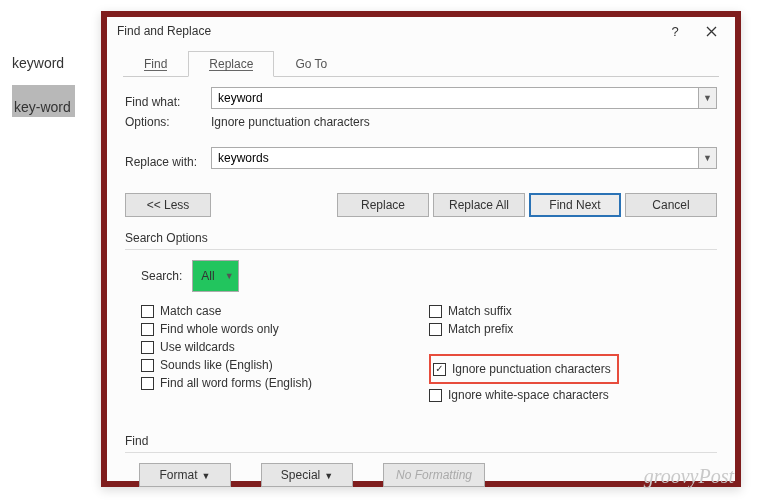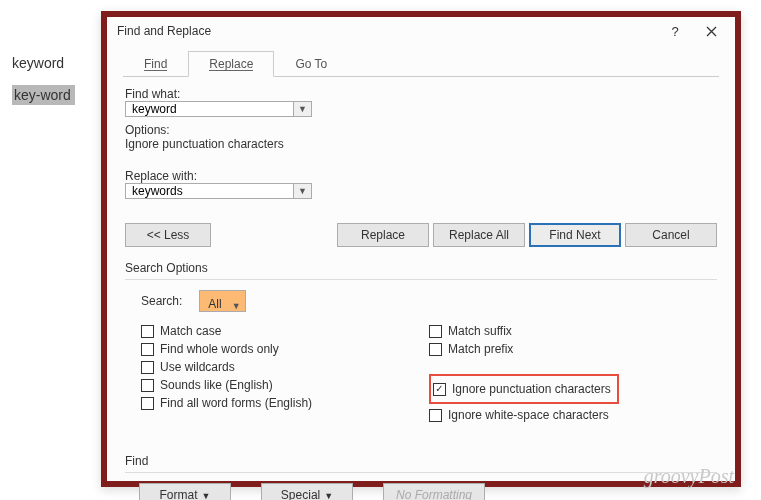--- a/index.html
+++ b/index.html
@@ -1,43 +1,43 @@
 <!DOCTYPE html>
 <html><head>
 <meta charset="utf-8">
 <style>
   * { box-sizing: border-box; font-family: "Segoe UI", Tahoma, sans-serif; }
   body { margin: 0; background: #fff; width: 761px; height: 500px; position: relative; font-size: 12px; color: #333; }
   .doc-area { position: absolute; left: 12px; top: 55px; font-size: 14px; }
   .doc-word { margin-bottom: 14px; }
-  .doc-word.selected { background: #b8b8b8; padding: 2px 4px 2px 2px; color: #333; display: inline-block; }
+  .doc-word.selected { background: #b8b8b8; padding: 14px 4px 2px 2px; color: #333; display: inline-block; }
   .dialog { position: absolute; left: 101px; top: 11px; width: 640px; height: 476px; background: #fcfcfc; border: 6px solid #7f1d1d; box-shadow: 0 3px 10px rgba(0,0,0,0.15); }
   .titlebar { height: 28px; display: flex; align-items: center; padding: 0 6px 0 10px; font-size: 12px; color: #333; }
   .titlebar .title { flex: 1; }
   .titlebar .ctrl { width: 36px; height: 28px; display: flex; align-items: center; justify-content: center; cursor: default; color: #333; font-size: 13px; }
   .titlebar .help { font-size: 13px; }
   .tabs { display: flex; padding: 6px 16px 0 16px; position: relative; }
   .tabs::after { content:""; position:absolute; left:16px; right:16px; bottom:0; height:1px; background:#ccc; }
   .tab { padding: 5px 20px; border: 1px solid transparent; background: transparent; color: #555; position: relative; cursor: default; }
   .tab.active { border: 1px solid #ccc; border-bottom: 1px solid #fcfcfc; background: #fcfcfc; z-index:1; }
   .body { padding: 10px 18px 6px 18px; }
-  .row { display: flex; align-items: flex-start; margin-bottom: 6px; flex-direction: column; }
+  .row { display: flex; align-items: flex-end; margin-bottom: 6px; }
   .row .lbl { width: 86px; color: #333; }
   .combo { flex: 1; display: flex; height: 22px; border: 1px solid #ababab; background: #fff; }
   .combo input { flex:1; border:none; outline:none; padding: 0 6px; font-size: 12px; background: transparent; }
   .combo .arrow { width: 18px; display:flex; align-items:center; justify-content:center; border-left:1px solid #ababab; background:#efefef; font-size:9px; color:#555; }
   .btnrow { display:flex; justify-content:flex-end; gap:4px; margin: 24px 0 14px 0; }
   .btn { min-width: 92px; padding: 4px 12px; border: 1px solid #adadad; background: #e6e6e6; color: #333; font-size: 12px; text-align: center; cursor: default; }
   .btn.focus { border: 2px solid #2a72b5; padding: 3px 11px; background:#ececec; }
   .less-btn { min-width: 86px; }
   .left-btn { margin-right: auto; }
   .fieldset-label { color: #333; margin: 4px 0 0 0; }
   .fieldset-line { height:1px; background:#ddd; margin: 4px 0 10px 0; }
-  .search-row { display:flex; align-items:center; gap: 17px; padding-left: 16px; margin-bottom: 8px; }
-  .select { height: 22px; border:1px solid #ababab; background:#fdba74; display:flex; align-items:flex-end; padding:0 4px 0 8px; gap:10px; }
+  .search-row { display:flex; align-items:center; gap: 10px; padding-left: 16px; margin-bottom: 8px; }
+  .select { height: 32px; border:1px solid #ababab; background:#22c55e; display:flex; align-items:center; padding:0 4px 0 8px; gap:10px; }
   .select .arrow { font-size:9px; color:#555; }
   .check-cols { display:flex; padding-left: 16px; }
   .col { flex: 1; }
   .check { display:flex; align-items:center; gap:6px; margin: 4px 0; }
   .box { width:13px; height:13px; border:1px solid #333; background:#fff; display:flex; align-items:center; justify-content:center; font-size:10px; line-height:1; }
   .highlight { border: 2px solid #e74c3c; padding: 2px 6px 2px 2px; display: inline-flex; }
   .footer-label { margin-top: 28px; color:#333; }
   .footer-btns { display:flex; gap:30px; padding-left: 14px; margin-top: 5px; }
   .btn.disabled { color: #aaa; font-style: italic; }
   .btn .drop { font-size:9px; margin-left:4px; }

